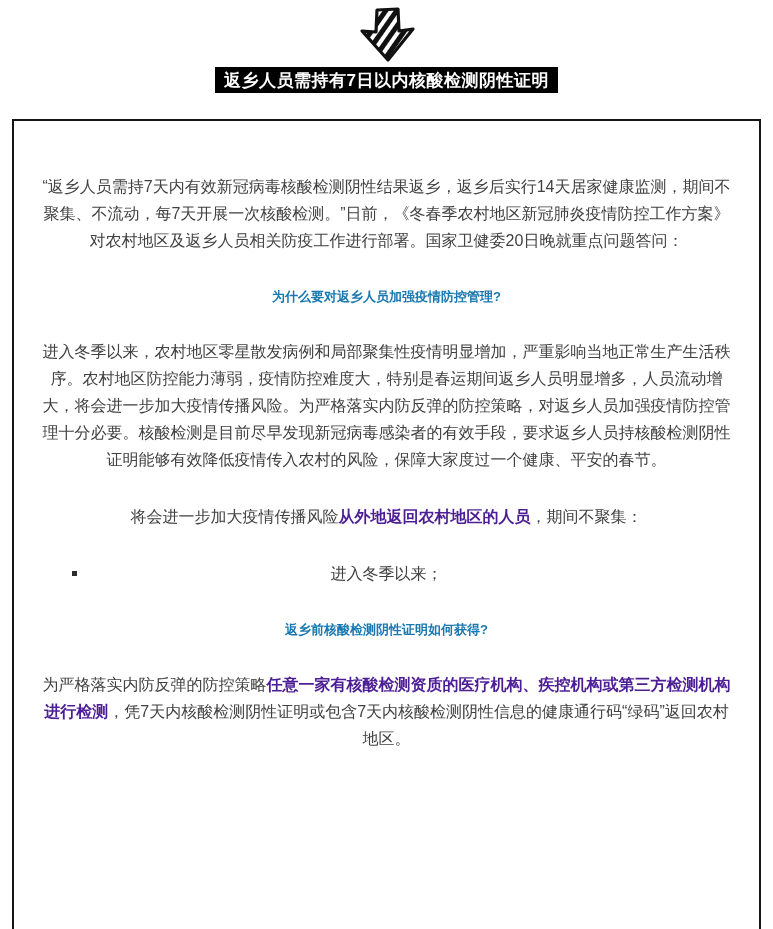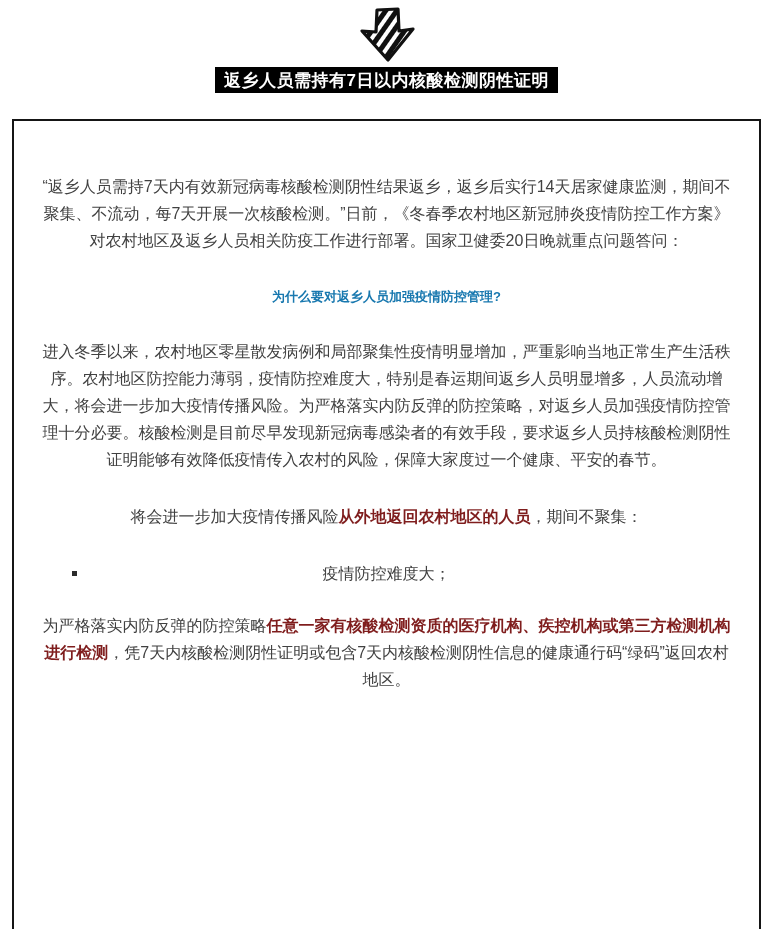--- a/index.html
+++ b/index.html
@@ -43,21 +43,21 @@
     background: #ffffff;
   }
   .para {
     font-size: 16px;
     line-height: 27px;
     color: #414141;
     text-align: center;
     margin-bottom: 30px;
   }
   .para strong {
-    color: #7f1d1d;
+    color: #4c1d95;
     font-weight: bold;
   }
   h2.q {
     font-size: 13px;
     line-height: 22px;
     font-weight: bold;
     color: #1878af;
     text-align: center;
     margin: 32px 0 30px 0;
   }
@@ -105,19 +105,20 @@
   <p class="para">“返乡人员需持7天内有效新冠病毒核酸检测阴性结果返乡，返乡后实行14天居家健康监测，期间不聚集、不流动，每7天开展一次核酸检测。”日前，《冬春季农村地区新冠肺炎疫情防控工作方案》对农村地区及返乡人员相关防疫工作进行部署。国家卫健委20日晚就重点问题答问：</p>
 
   <h2 class="q">为什么要对返乡人员加强疫情防控管理?</h2>
   <p class="para">进入冬季以来，农村地区零星散发病例和局部聚集性疫情明显增加，严重影响当地正常生产生活秩序。农村地区防控能力薄弱，疫情防控难度大，特别是春运期间返乡人员明显增多，人员流动增大，将会进一步加大疫情传播风险。为严格落实内防反弹的防控策略，对返乡人员加强疫情防控管理十分必要。核酸检测是目前尽早发现新冠病毒感染者的有效手段，要求返乡人员持核酸检测阴性证明能够有效降低疫情传入农村的风险，保障大家度过一个健康、平安的春节。</p>
 
   <p class="para"><span>将会进一步加大疫情传播风险</span><strong>从外地返回农村地区的人员</strong><span>，期间不聚集：</span></p>
 
   <ul class="bullets">
     <li>
       <span class="marker"></span>
-      <span>疫情防控难度大；</span>
+      <span>进入冬季以来；</span>
     </li>
   </ul>
 
+  <h2 class="q">返乡前核酸检测阴性证明如何获得?</h2>
   <p class="para"><span>为严格落实内防反弹的防控策略</span><strong>任意一家有核酸检测资质的医疗机构、疾控机构或第三方检测机构进行检测</strong><span>，凭7天内核酸检测阴性证明或包含7天内核酸检测阴性信息的健康通行码“绿码”返回农村地区。</span></p>
 
 </main>
 
 </body></html>

